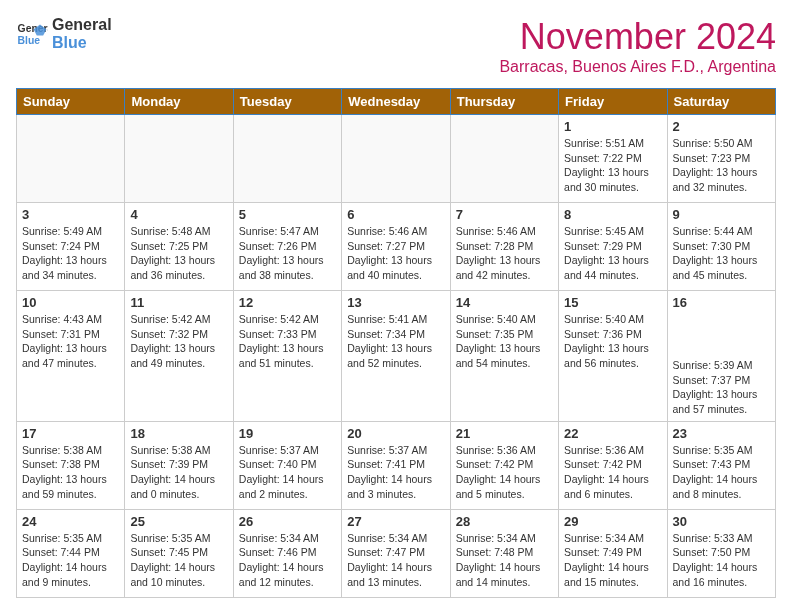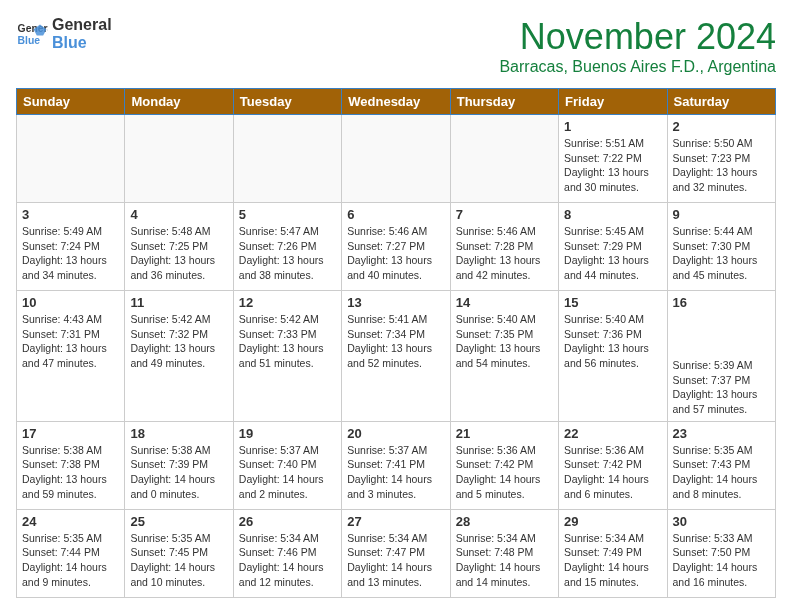--- a/index.html
+++ b/index.html
@@ -24,25 +24,25 @@
     .logo-icon {
       width: 32px;
       height: 32px;
     }
     .title-area {
       text-align: right;
     }
     .month-title {
       font-size: 36px;
       font-weight: normal;
-      color: #15803d;
+      color: #be185d;
     }
     .subtitle {
       font-size: 16px;
-      color: #15803d;
+      color: #be185d;
     }
     .calendar {
       width: 100%;
       border-collapse: collapse;
       table-layout: fixed;
     }
     .calendar th {
       background: #a16207;
       color: #fff;
       text-align: left;

